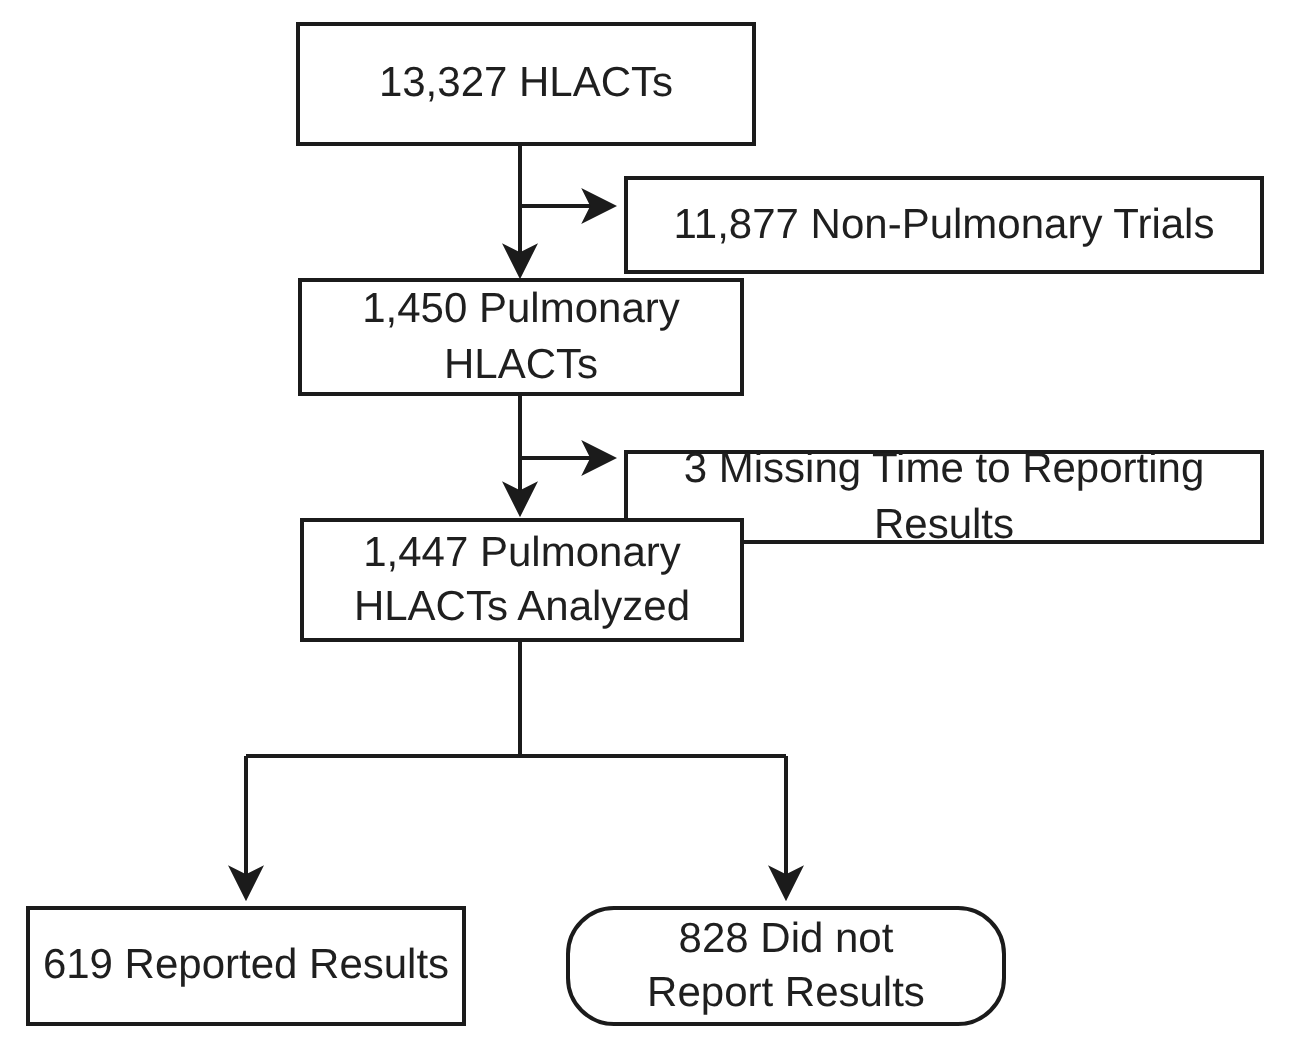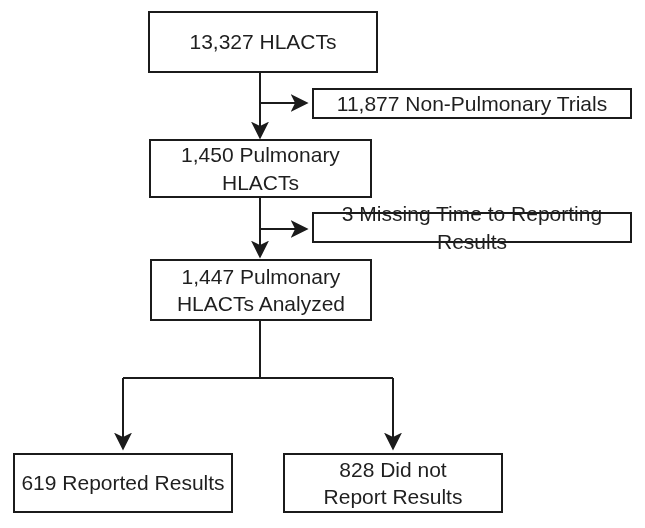--- a/index.html
+++ b/index.html
@@ -39,26 +39,26 @@
     display: flex;
     align-items: center;
     justify-content: center;
     text-align: center;
     font-size: 21px;
     line-height: 1.3;
     z-index: 2;
   }
   
   .node-total        { left: 148px; top: 11px;  width: 230px; height: 62px; }
-  .node-nonpulmonary { left: 312px; top: 88px;  width: 320px; height: 31px; text-align: right; }
+  .node-nonpulmonary { left: 312px; top: 88px;  width: 320px; height: 49px; text-align: right; }
   .node-pulmonary    { left: 149px; top: 139px; width: 223px; height: 59px; }
-  .node-missingtime  { left: 312px; top: 212px; width: 320px; height: 31px; }
+  .node-missingtime  { left: 312px; top: 225px; width: 320px; height: 47px; }
   .node-analyzed     { left: 150px; top: 259px; width: 222px; height: 62px; }
   .node-reported     { left: 13px;  top: 453px; width: 220px; height: 60px; text-align: right; }
-  .node-notreported  { left: 283px; top: 453px; width: 220px; height: 60px; }
+  .node-notreported  { left: 283px; top: 453px; width: 220px; height: 60px; border-radius: 24px; }
   
   .node-analyzed span    { display: inline-block; max-width: 190px; }
   .node-notreported span { display: inline-block; max-width: 160px; }
 </style>
 </head>
 <body>
 
 <div class="canvas">
 
   <svg class="connectors" viewBox="0 0 645 528" xmlns="http://www.w3.org/2000/svg" aria-hidden="true">

